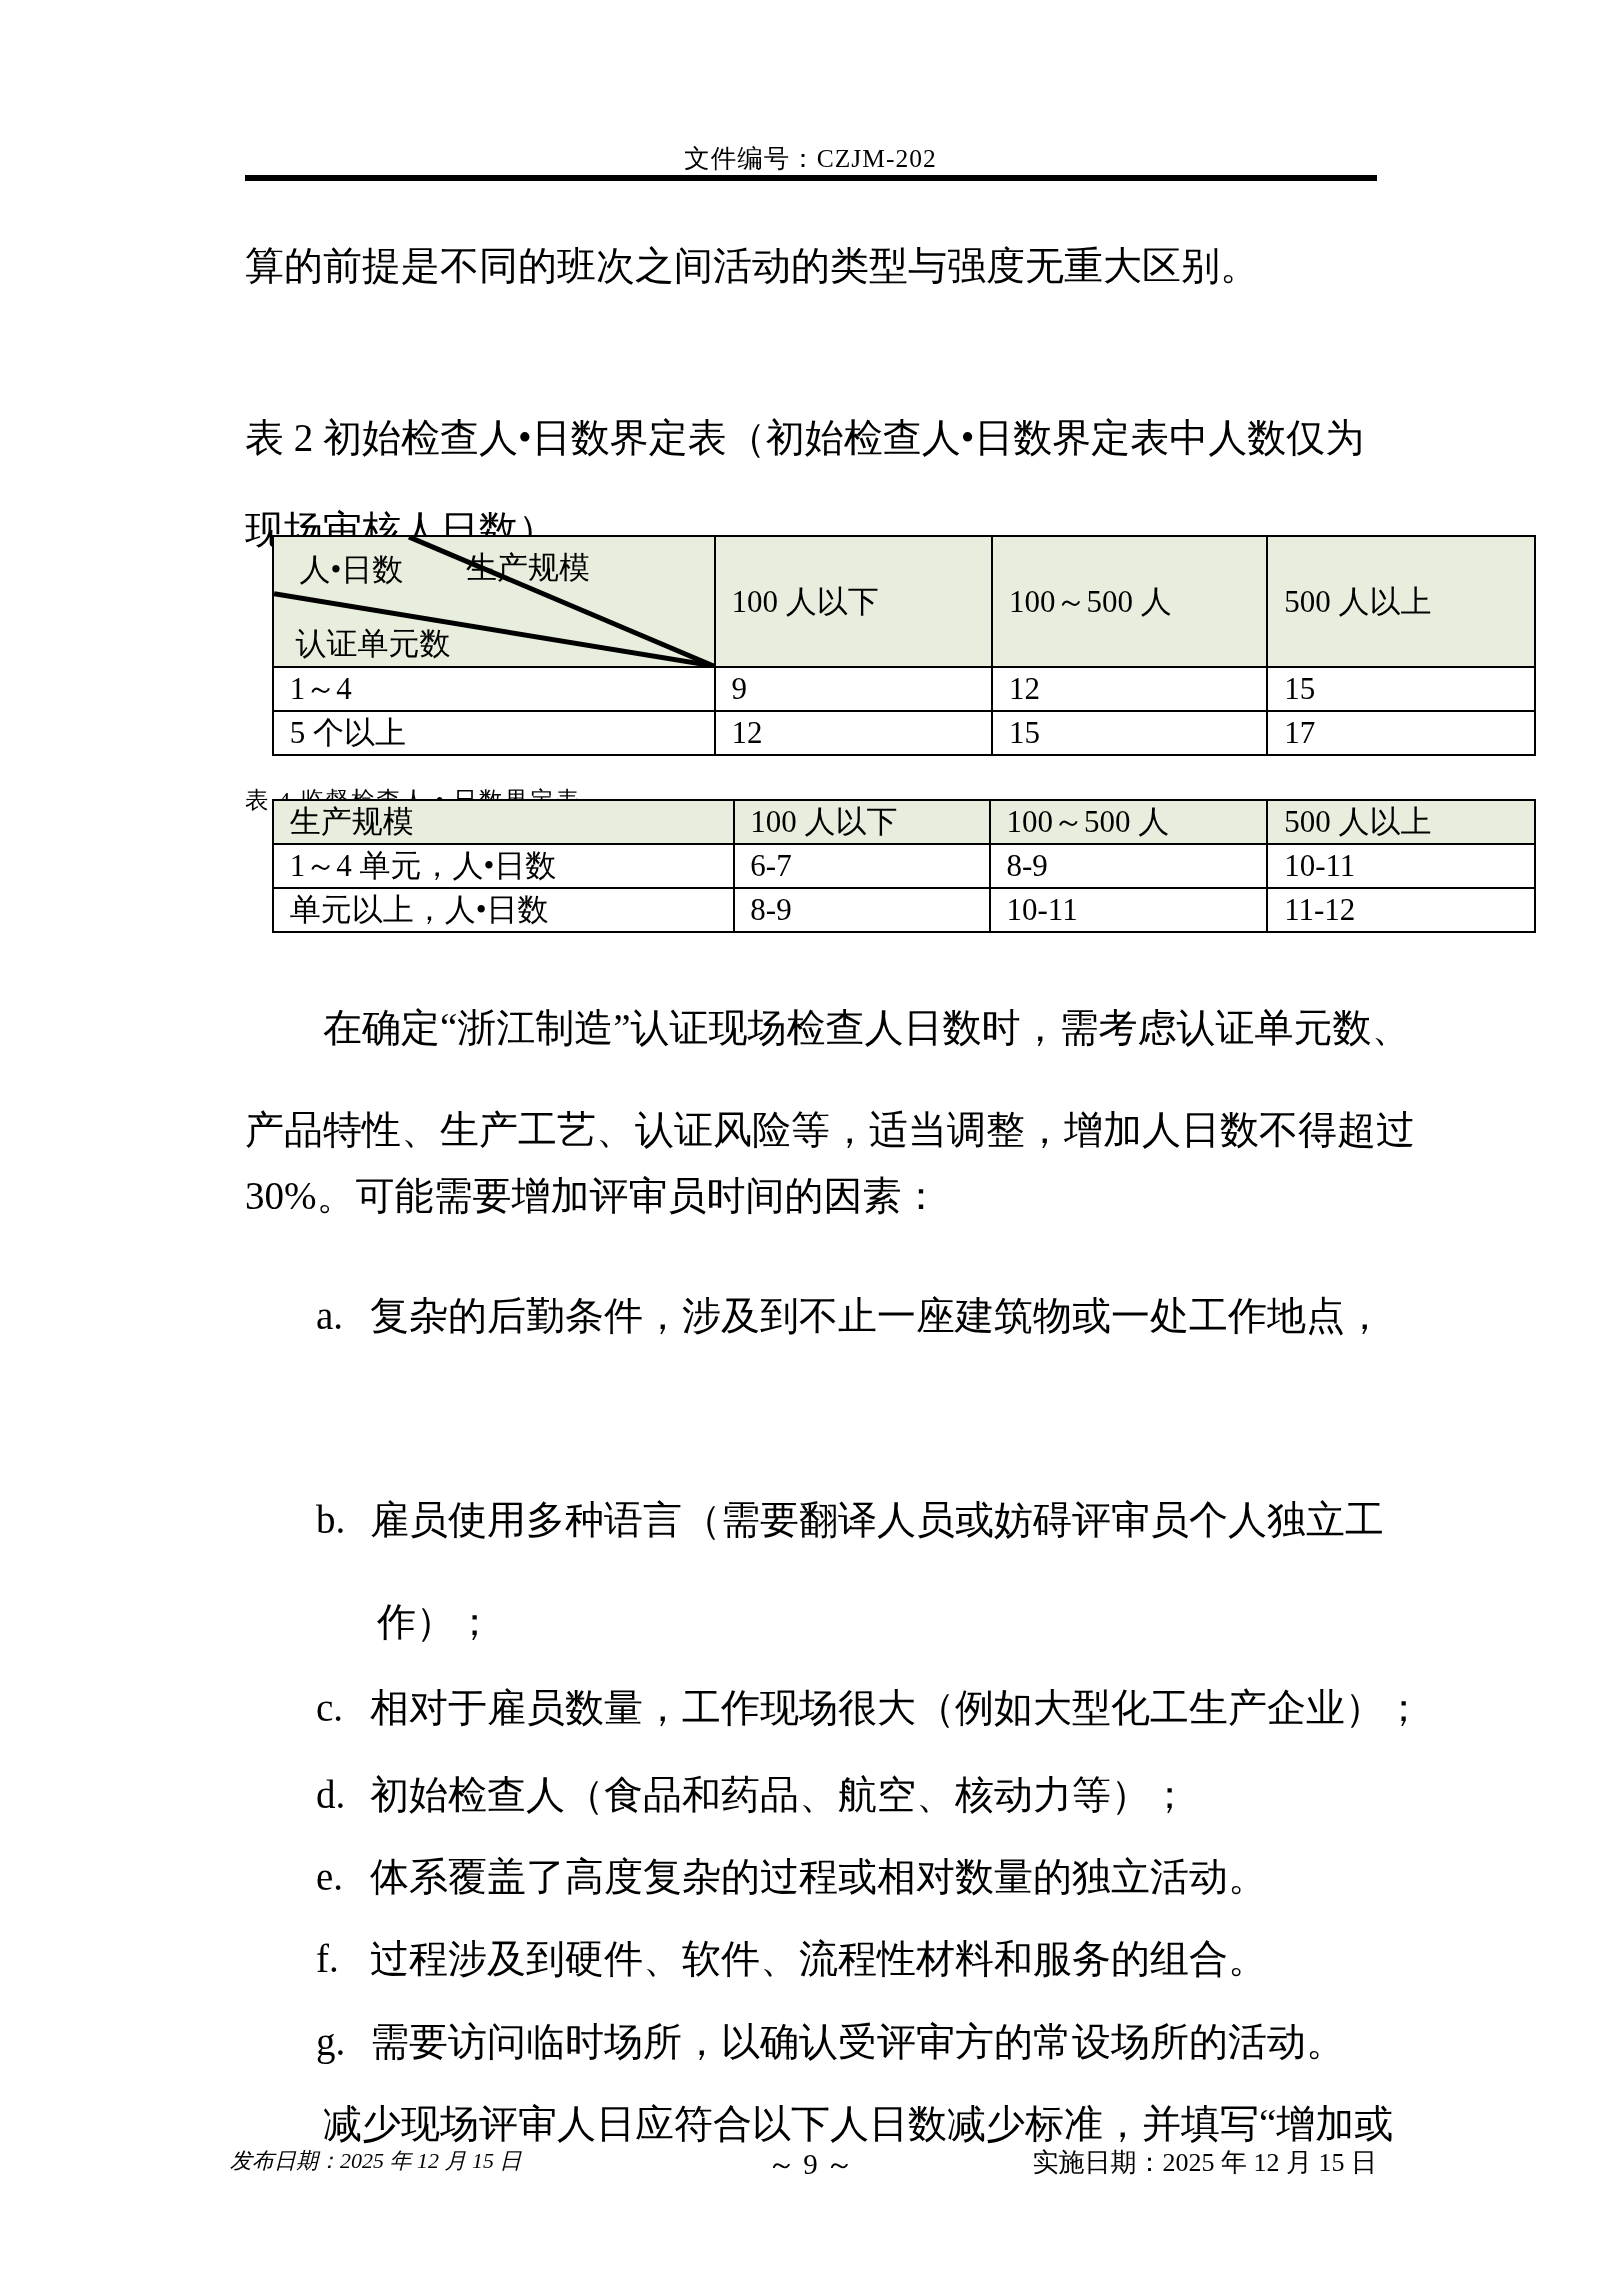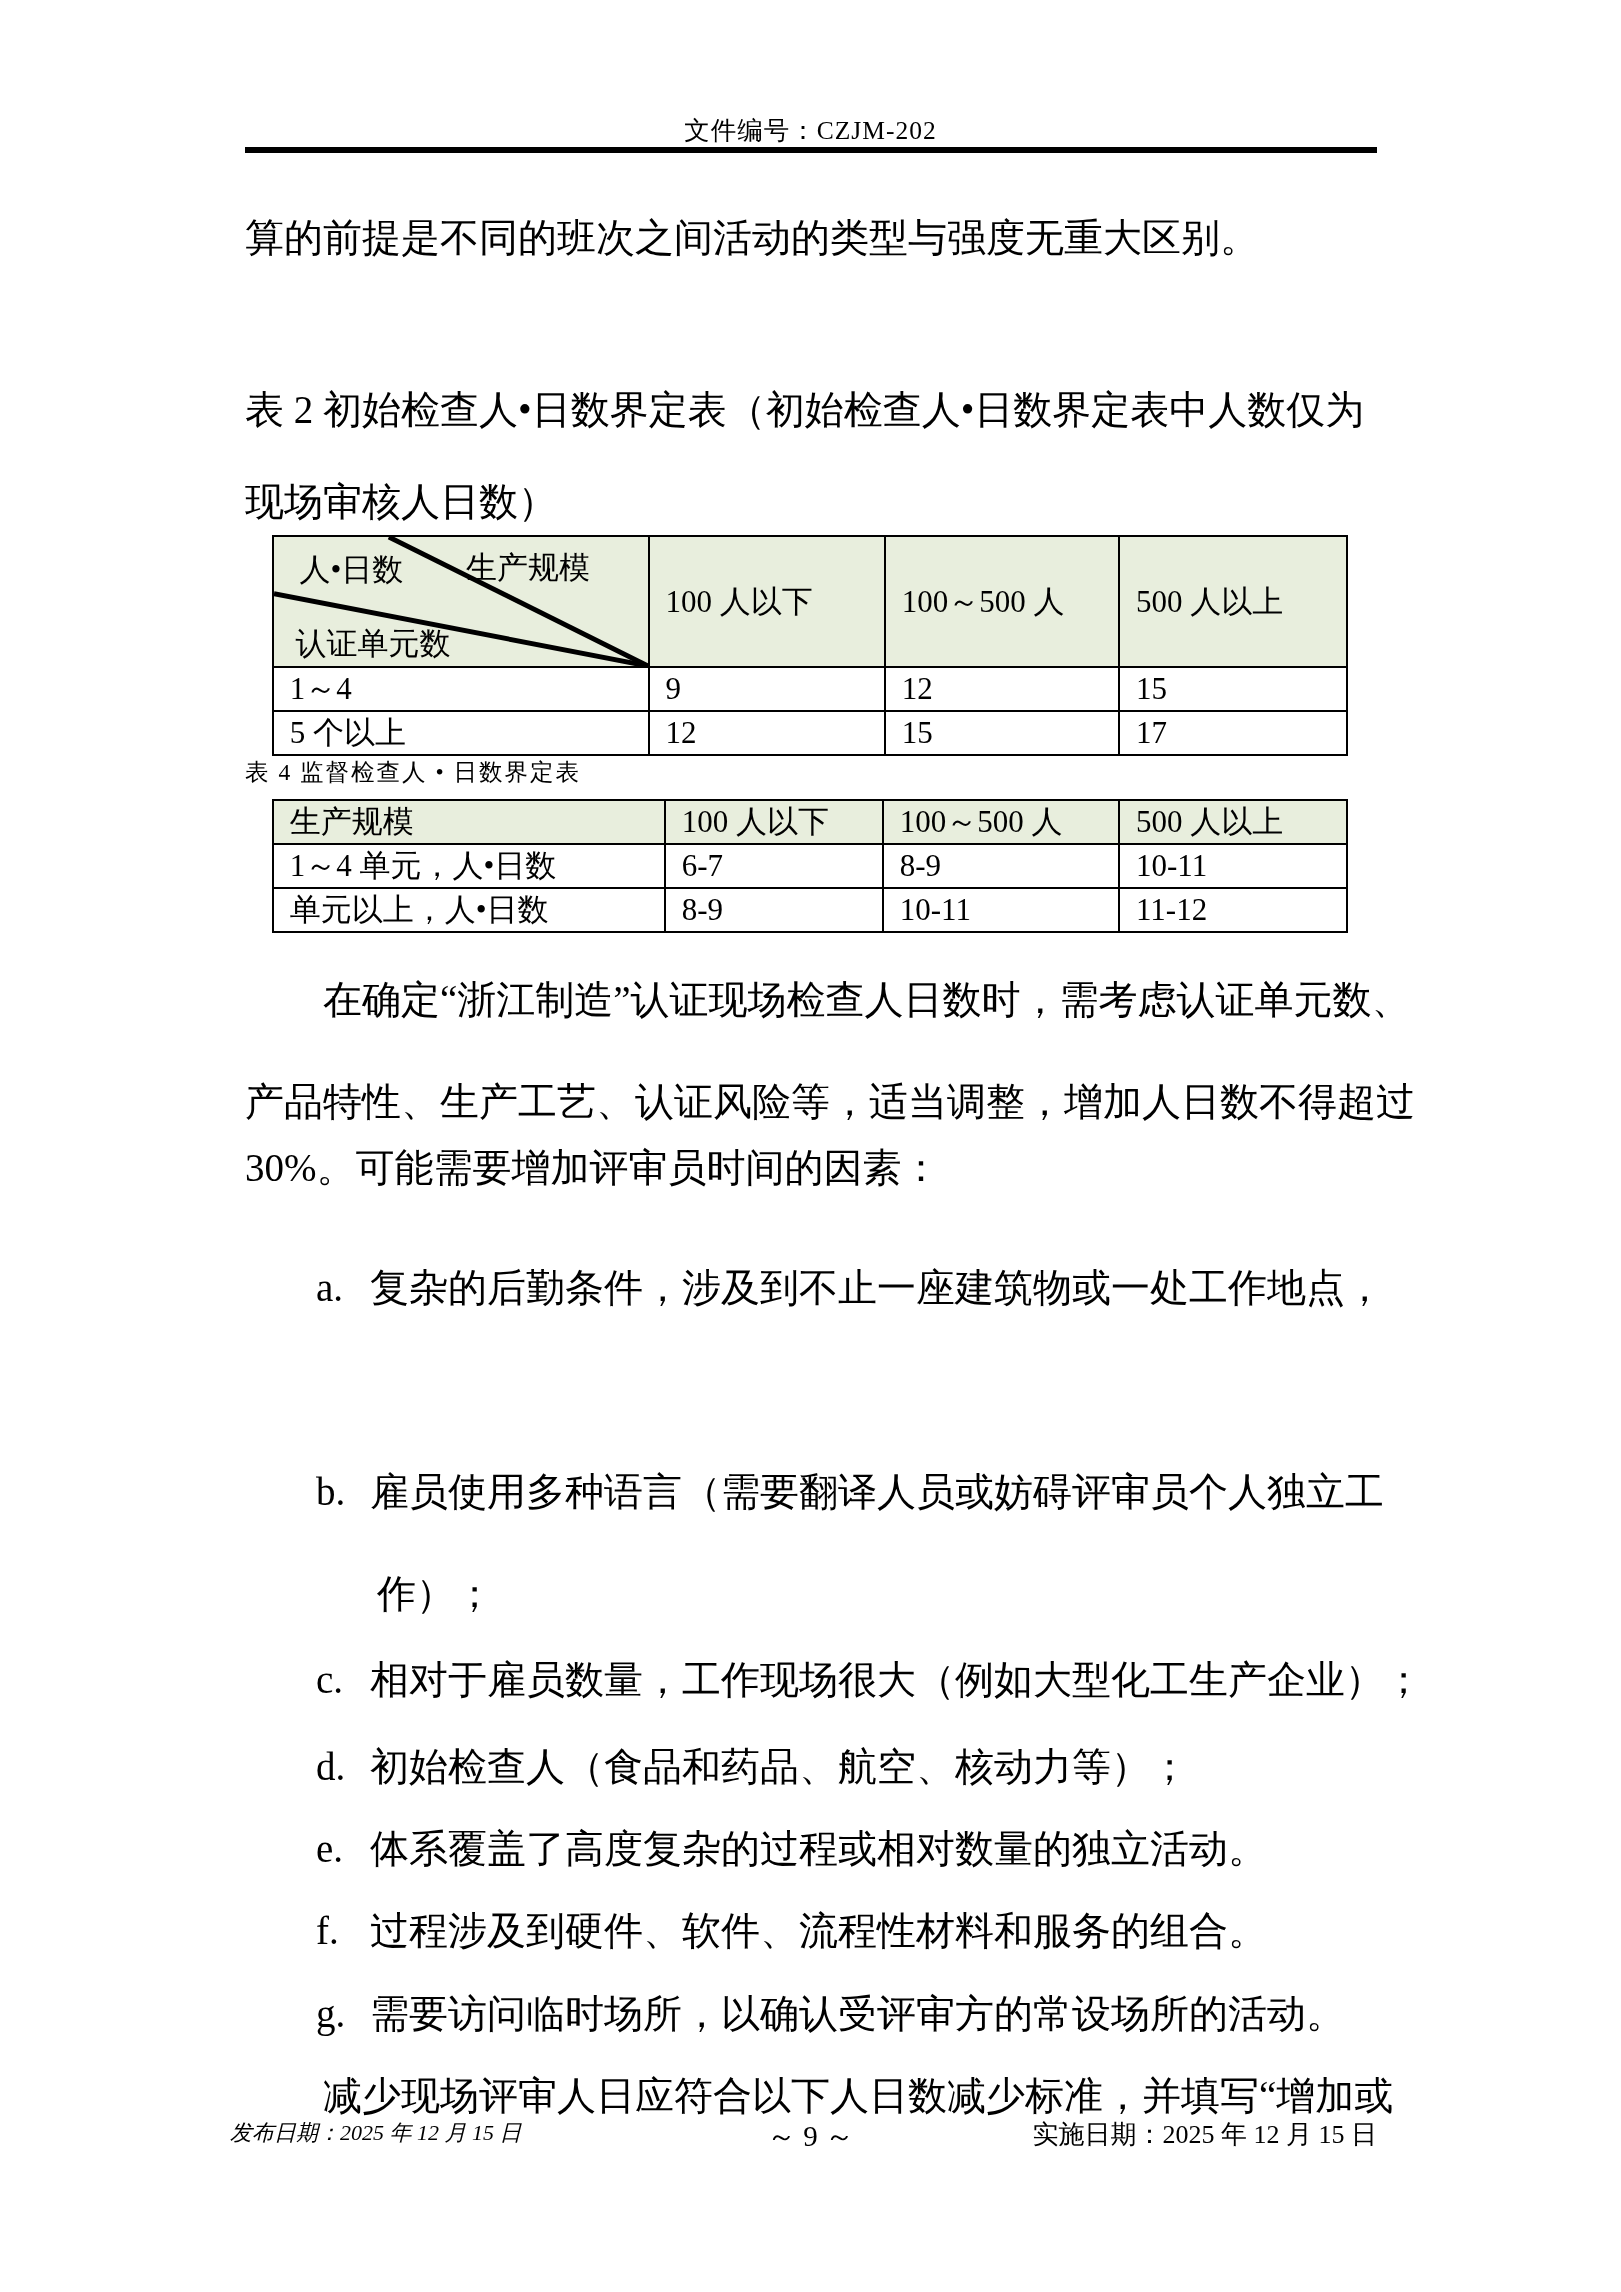--- a/index.html
+++ b/index.html
@@ -5,31 +5,31 @@
   html,body{margin:0;padding:0;background:#888;}
   .page{
     position:relative;
     width:1621px;height:2293px;
     margin:0 auto;
     background:#ffffff;
     font-family:"Liberation Serif","DejaVu Serif",serif;
     color:#000;
     overflow:hidden;
   }
-  .abs{position:absolute;white-space:nowrap;line-height:1;}
+  .abs{position:absolute;white-space:nowrap;line-height:1;margin-top:28px;}
   .doc-number{top:118px;left:0;width:100%;text-align:center;font-size:25.5px;letter-spacing:1px;}
   .header-rule{top:147px;left:245px;width:1132px;height:5.9px;background:#000;}
   .body-line{font-size:39px;}
   .p1{top:218px;left:245px;}
   .title1{top:390px;left:245px;}
   .title2{top:482px;left:245px;}
   .t4title{top:761px;left:245px;font-size:23.5px;letter-spacing:2px;}
   
   .doc-table{
-    position:absolute;left:272px;width:1076px;
+    position:absolute;left:272px;width:1264px;
     border-collapse:collapse;table-layout:fixed;
     font-size:31px;
   }
   .doc-table td{
     border:2px solid #000;
     vertical-align:middle;
     padding:0 0 0 15.7px;
     overflow:hidden;
     white-space:nowrap;
   }

